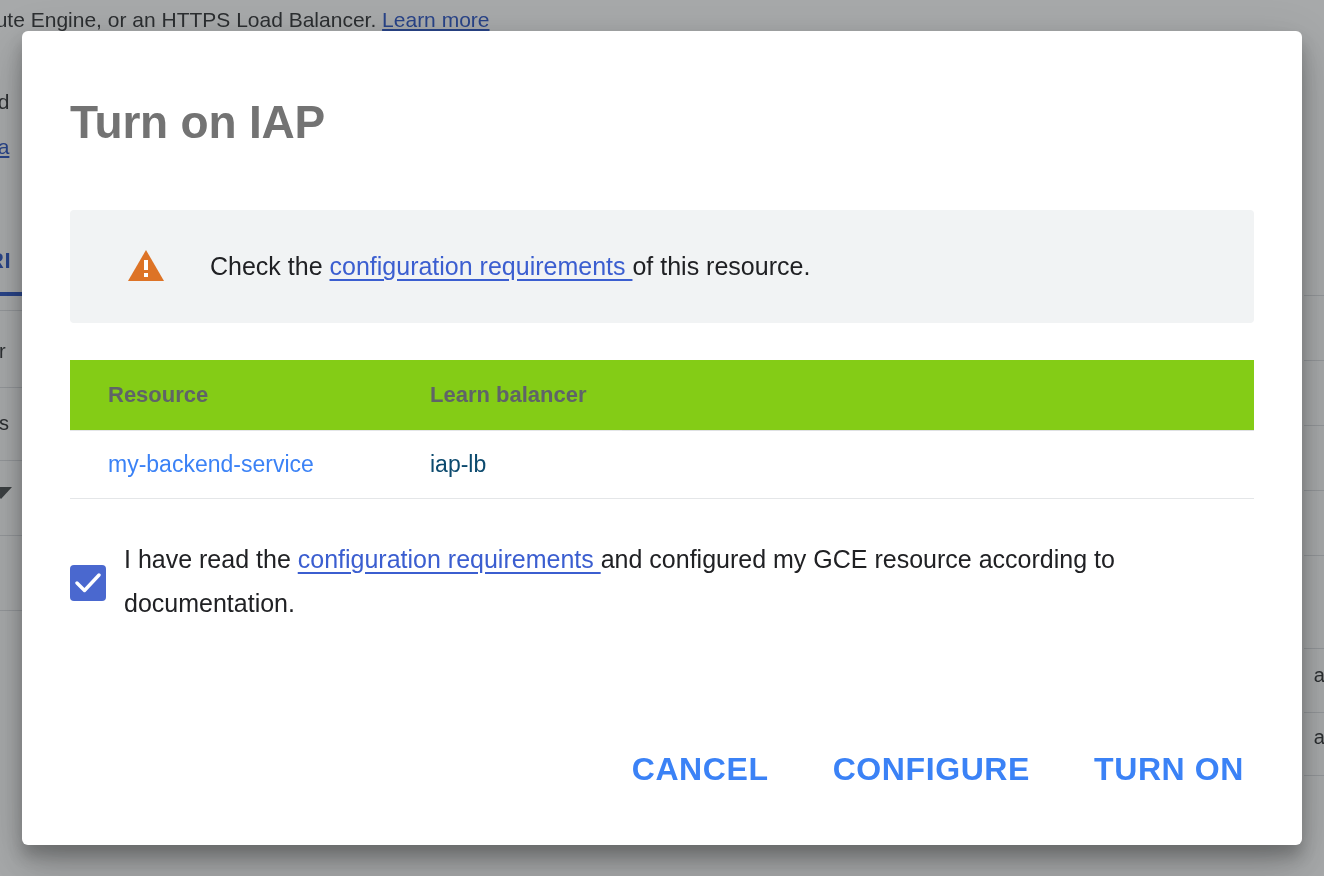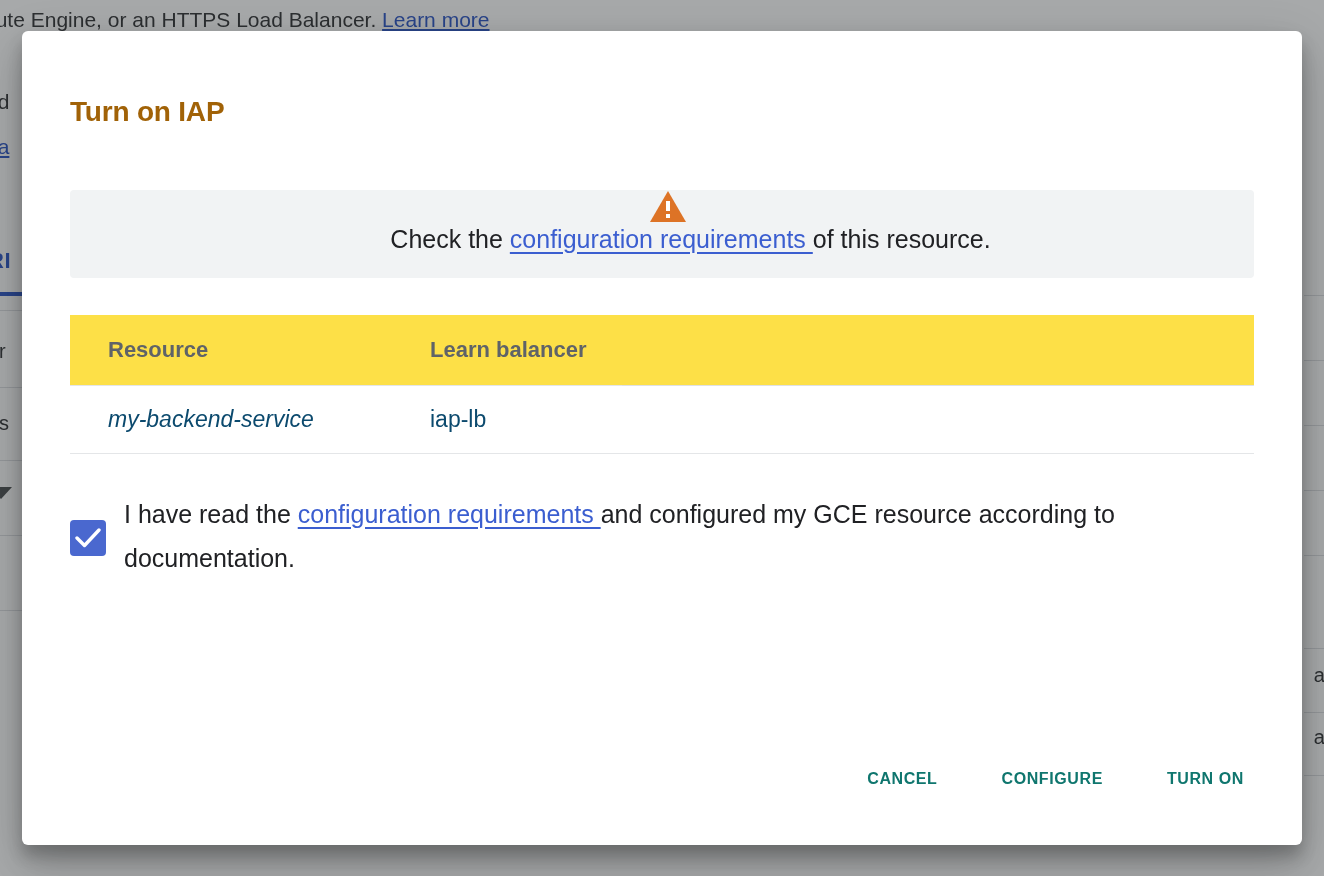--- a/index.html
+++ b/index.html
@@ -84,38 +84,37 @@
     border-radius: 6px;
     box-shadow: 0 11px 15px rgba(0,0,0,.20),
                 0 24px 38px rgba(0,0,0,.14),
                 0 9px 46px rgba(0,0,0,.12);
     overflow: hidden;
   }
 
   .dlg-pad { padding: 0 48px; }
 
   #dlg-title {
-    font-size: 28px;
+    font-size: 46px;
     font-weight: bold;
-    color: #a16207;
+    color: #737373;
     letter-spacing: -.2px;
     padding-top: 66px;
     line-height: 1.1;
   }
 
   
   #warn-banner {
     margin-top: 62px;
     background: #f1f3f4;
     border-radius: 4px;
-    height: 88px;
+    height: 113px;
     display: flex;
     align-items: center;
     padding-left: 57px;
-    flex-direction: column;
   }
   #warn-icon {
     width: 38px;
     height: 34px;
     flex: 0 0 auto;
     margin-right: 45px;
   }
   #warn-text {
     font-size: 25px;
     color: #202124;
@@ -128,39 +127,39 @@
     cursor: pointer;
   }
 
   
   #res-table {
     margin-top: 37px;
     width: 100%;
     border-collapse: collapse;
     table-layout: fixed;
   }
-  #res-table thead tr { background: #fde047; }
+  #res-table thead tr { background: #84cc16; }
   #res-table th {
     text-align: left;
     font-size: 22px;
     font-weight: bold;
     color: #5f6368;
     padding: 22px 0 22px 38px;
     border-bottom: 1px solid #e4e6e8;
   }
   #res-table th.col-res { width: 322px; }
   #res-table th.col-lb  { width: 230px; }
   #res-table th.col-sp  { width: auto; border-bottom-color: #dfe1e3; }
   #res-table td {
     font-size: 23px;
     color: #0c4a6e;
     padding: 20px 0 20px 38px;
     border-bottom: 1px solid #e4e6e8;
   }
-  #res-table td.cell-res { color: #0c4a6e; font-style: italic; }
+  #res-table td.cell-res { color: #3b82f6; }
 
   
   #ack-row {
     display: flex;
     margin-top: 38px;
     align-items: center;
   }
   #ack-checkbox {
     width: 36px;
     height: 36px;
@@ -186,24 +185,24 @@
     right: 44px;
     bottom: 47px;
     display: flex;
     align-items: center;
     gap: 36px;
   }
   .text-btn {
     background: none;
     border: none;
     font-family: inherit;
-    font-size: 16px;
+    font-size: 32px;
     font-weight: bold;
     letter-spacing: .6px;
-    color: #0f766e;
+    color: #3b82f6;
     padding: 10px 14px;
     cursor: pointer;
     border-radius: 4px;
   }
 </style>
 </head>
 <body>
 
 <div id="backdrop">
   <div id="backdrop-content">

